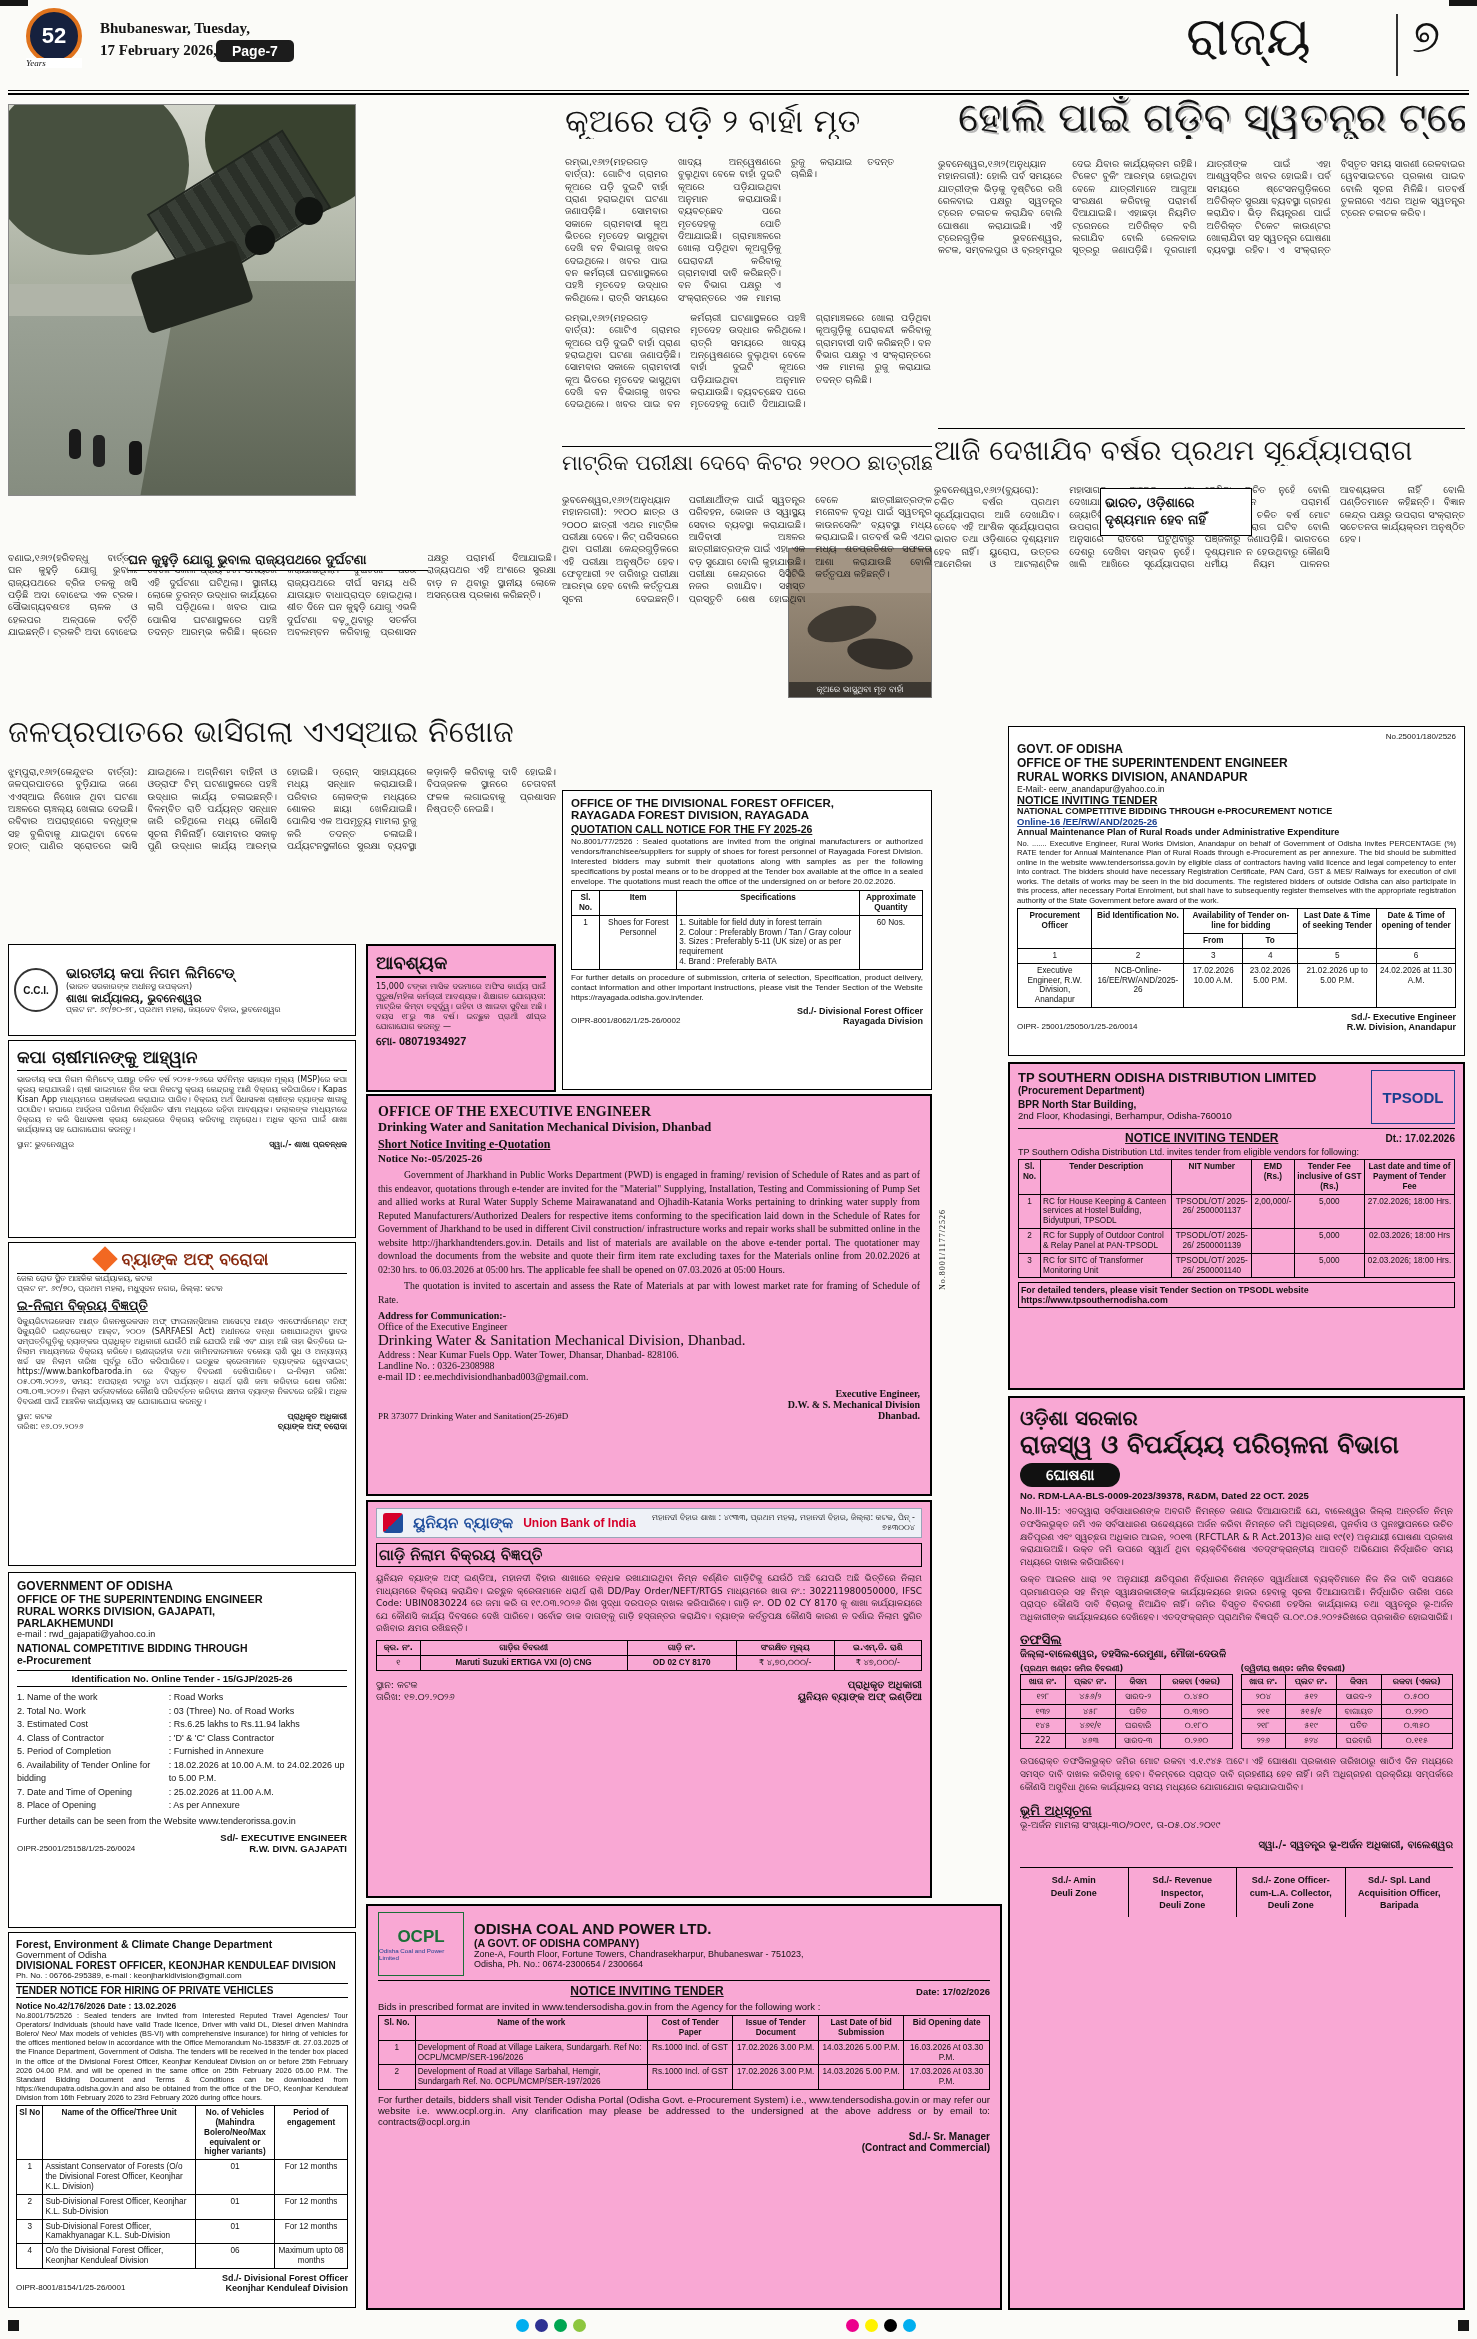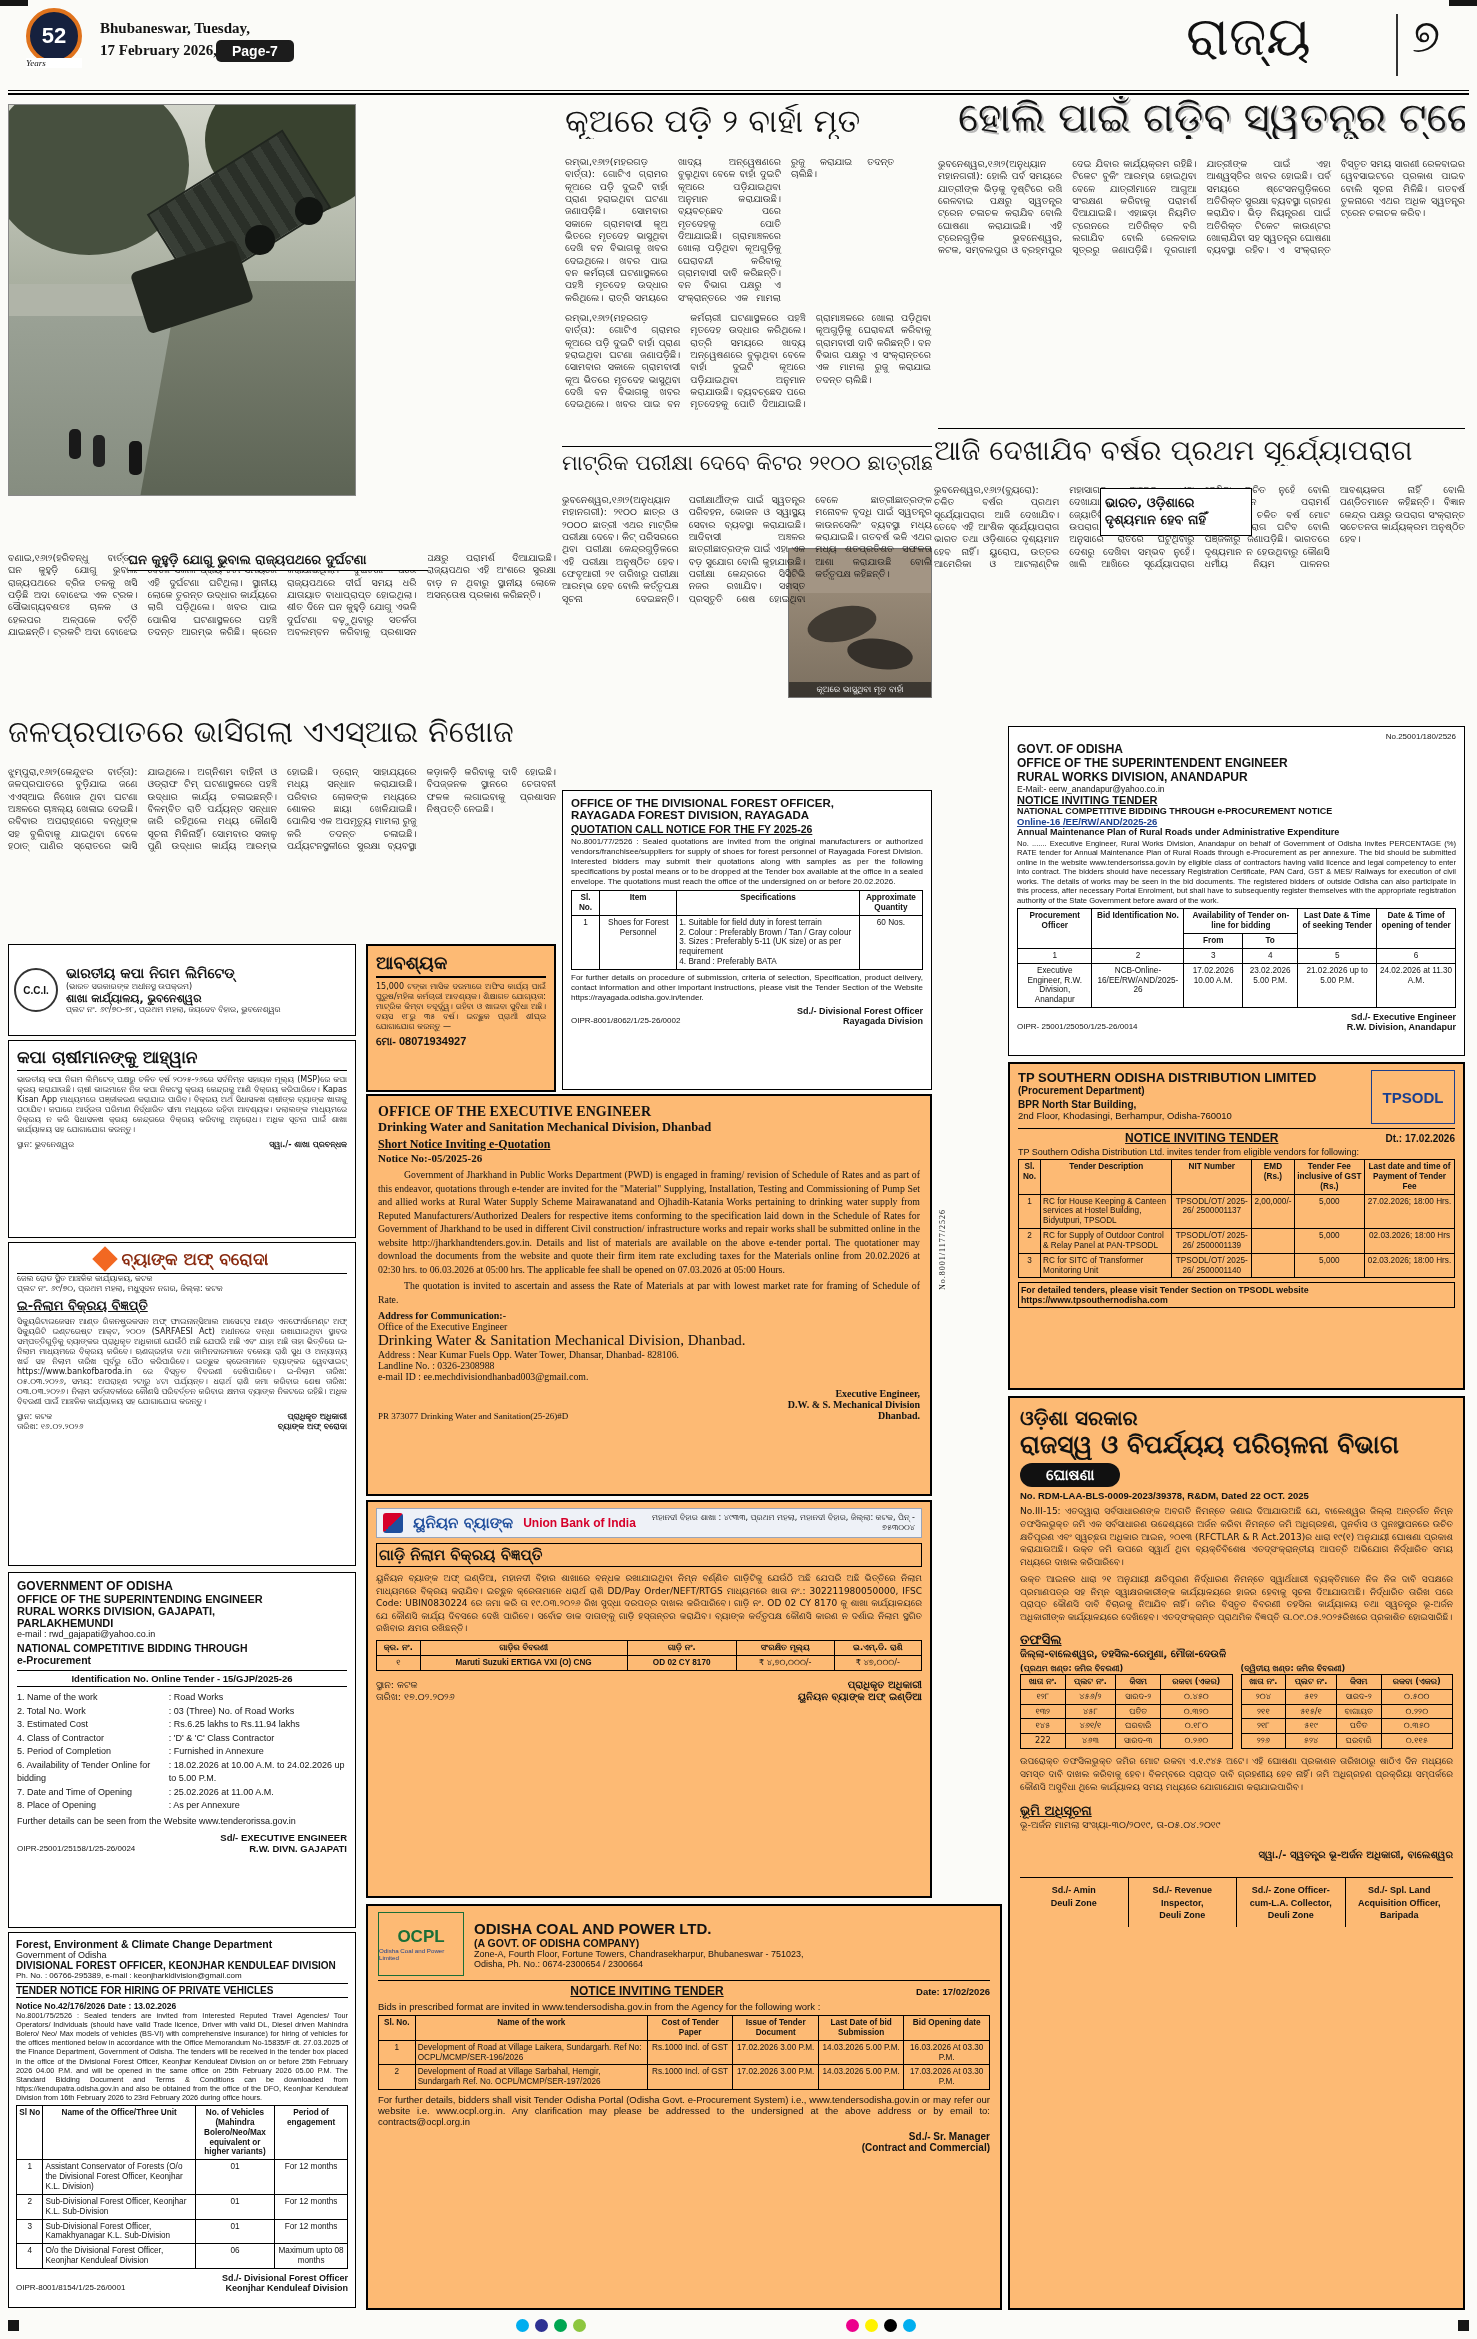--- a/index.html
+++ b/index.html
@@ -12,21 +12,21 @@
 .tr{text-align:right}
 .just{text-align:justify}
 .pre{white-space:pre-line}
 .nowrap{white-space:nowrap;overflow:hidden}
 .hl{font-weight:normal;line-height:1.08;letter-spacing:0}
 .body-sm{font-size:9.5px;line-height:1.3;text-align:justify}
 .tiny{font-size:8px;line-height:1.25}
 .cols3{column-count:3;column-gap:10px}
 .cols4{column-count:4;column-gap:10px}
 .box{border:1px solid #000;background:#fff}
-.box2{border:2px solid #000;background:#fdba74}
+.box2{border:2px solid #000;background:#f9a8d4}
 .rule{border-top:1px solid #000}
 .tbl{border-collapse:collapse;width:100%;font-family:"Liberation Sans",sans-serif}
 .tbl th,.tbl td{border:1px solid #000;font-size:8.2px;line-height:1.2;padding:2px;vertical-align:top;text-align:center}
 .tbl th{font-weight:bold}
 .tbl td.l{text-align:left}
 .sans{font-family:"Liberation Sans",sans-serif}
 .dateline{font-weight:bold}
 .masthead-rule{border-top:1px solid #000;border-bottom:2px solid #000;height:5px}
 .dot{width:13px;height:13px;border-radius:50%;display:inline-block;margin-right:6px}
 .vtext{writing-mode:vertical-rl;transform:rotate(180deg);font-size:8px;letter-spacing:1px}
@@ -595,21 +595,21 @@
                 <td class="odia">ଘରବାରି</td>
                 <td class="odia">୦.୧୧୫</td>
               </tr>
             </tbody>
         </table>
       </div>
     </div>
     <div class="odia just" style="font-size:9px;line-height:1.42;margin-top:6px">ଉପରୋକ୍ତ ତଫସିଲଭୁକ୍ତ ଜମିର ମୋଟ ରକବା ଏ.୧.୯୪୫ ଅଟେ। ଏହି ଘୋଷଣା ପ୍ରକାଶନ ତାରିଖଠାରୁ ଷାଠିଏ ଦିନ ମଧ୍ୟରେ ସମସ୍ତ ଦାବି ଦାଖଲ କରିବାକୁ ହେବ। ବିଳମ୍ବରେ ପ୍ରାପ୍ତ ଦାବି ଗ୍ରହଣୀୟ ହେବ ନାହିଁ। ଜମି ଅଧିଗ୍ରହଣ ପ୍ରକ୍ରିୟା ସମ୍ପର୍କରେ କୌଣସି ଅସୁବିଧା ଥିଲେ କାର୍ଯ୍ୟାଳୟ ସମୟ ମଧ୍ୟରେ ଯୋଗାଯୋଗ କରାଯାଇପାରିବ।</div>
     <div class="odia b tc" style="font-size:13px;margin-top:10px;text-decoration:underline">ଭୂମି ଅଧିସୂଚନା</div>
     <div class="odia tc" style="font-size:9.5px">ଭୂ-ଅର୍ଜନ ମାମଲା ସଂଖ୍ୟା-୩୦/୨୦୧୯, ତା-୦୫.୦୪.୨୦୧୯</div>
-    <div class="odia b tr" style="font-size:10px;margin-top:18px">ସ୍ୱା./- ସ୍ୱତନ୍ତ୍ର ଭୂ-ଅର୍ଜନ ଅଧିକାରୀ, ବାଲେଶ୍ୱର</div>
+    <div class="odia b tr" style="font-size:10px;margin-top:8px">ସ୍ୱା./- ସ୍ୱତନ୍ତ୍ର ଭୂ-ଅର୍ଜନ ଅଧିକାରୀ, ବାଲେଶ୍ୱର</div>
     <div class="rev-signs sans" style="margin-top:16px">
         <div class="rev-sign pre">Sd./- Amin
 Deuli Zone</div>
         <div class="rev-sign pre">Sd./- Revenue
 Inspector,
 Deuli Zone</div>
         <div class="rev-sign pre">Sd./- Zone Officer-
 cum-L.A. Collector,
 Deuli Zone</div>
         <div class="rev-sign pre">Sd./- Spl. Land

